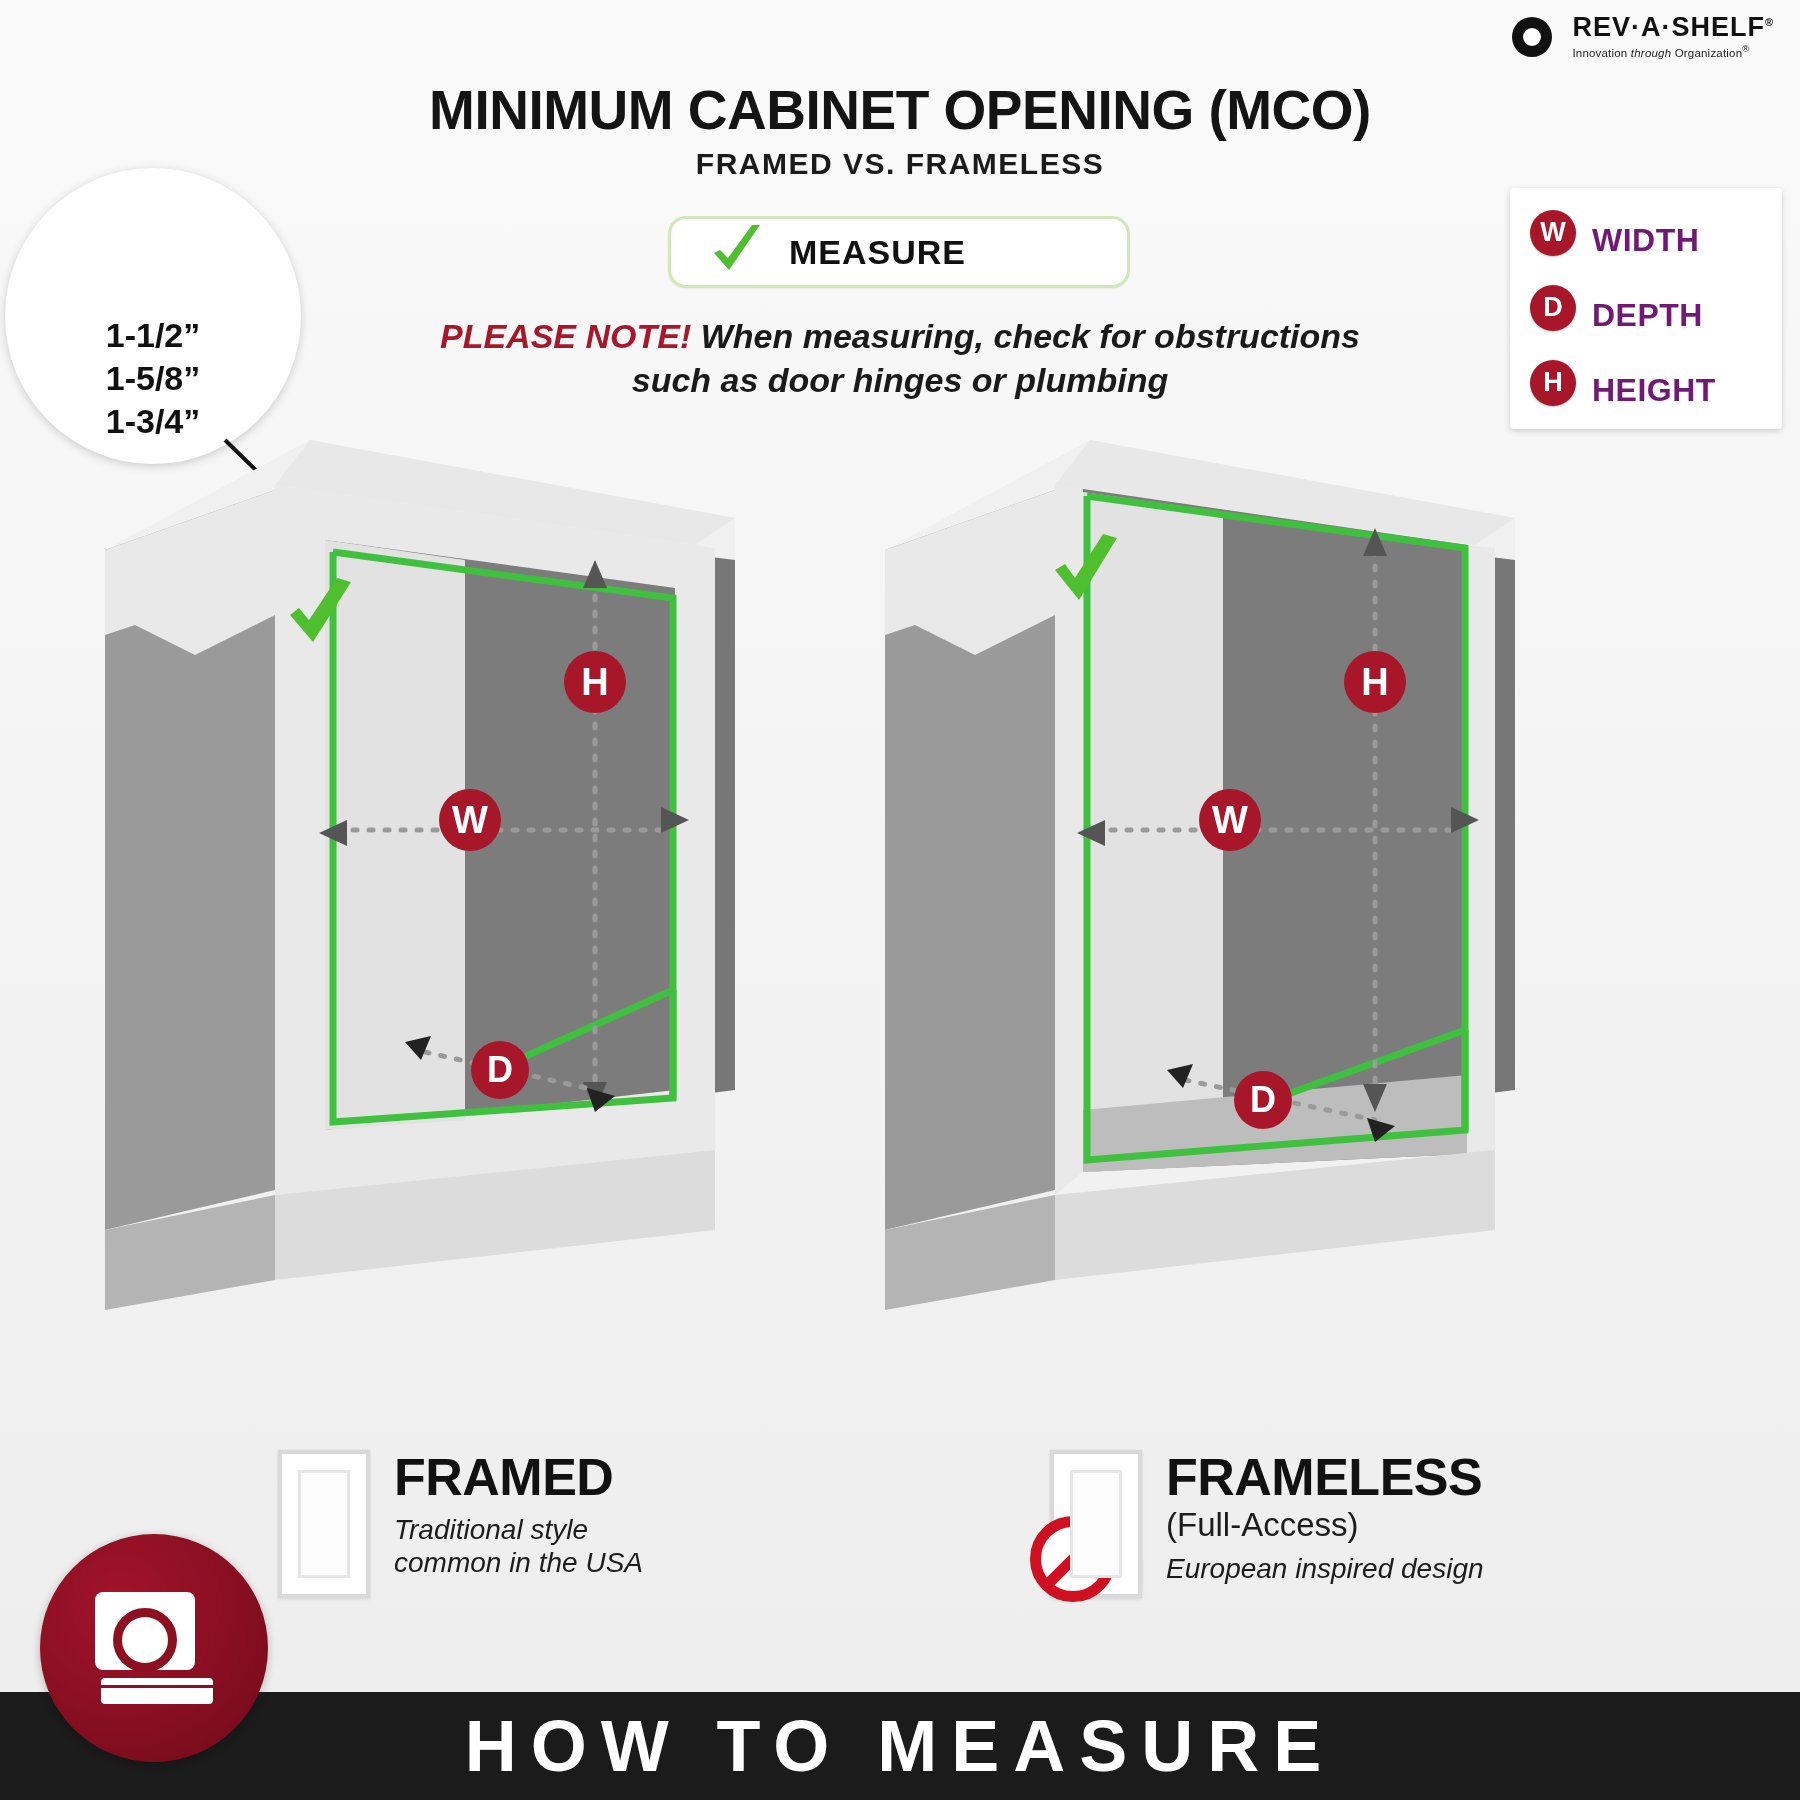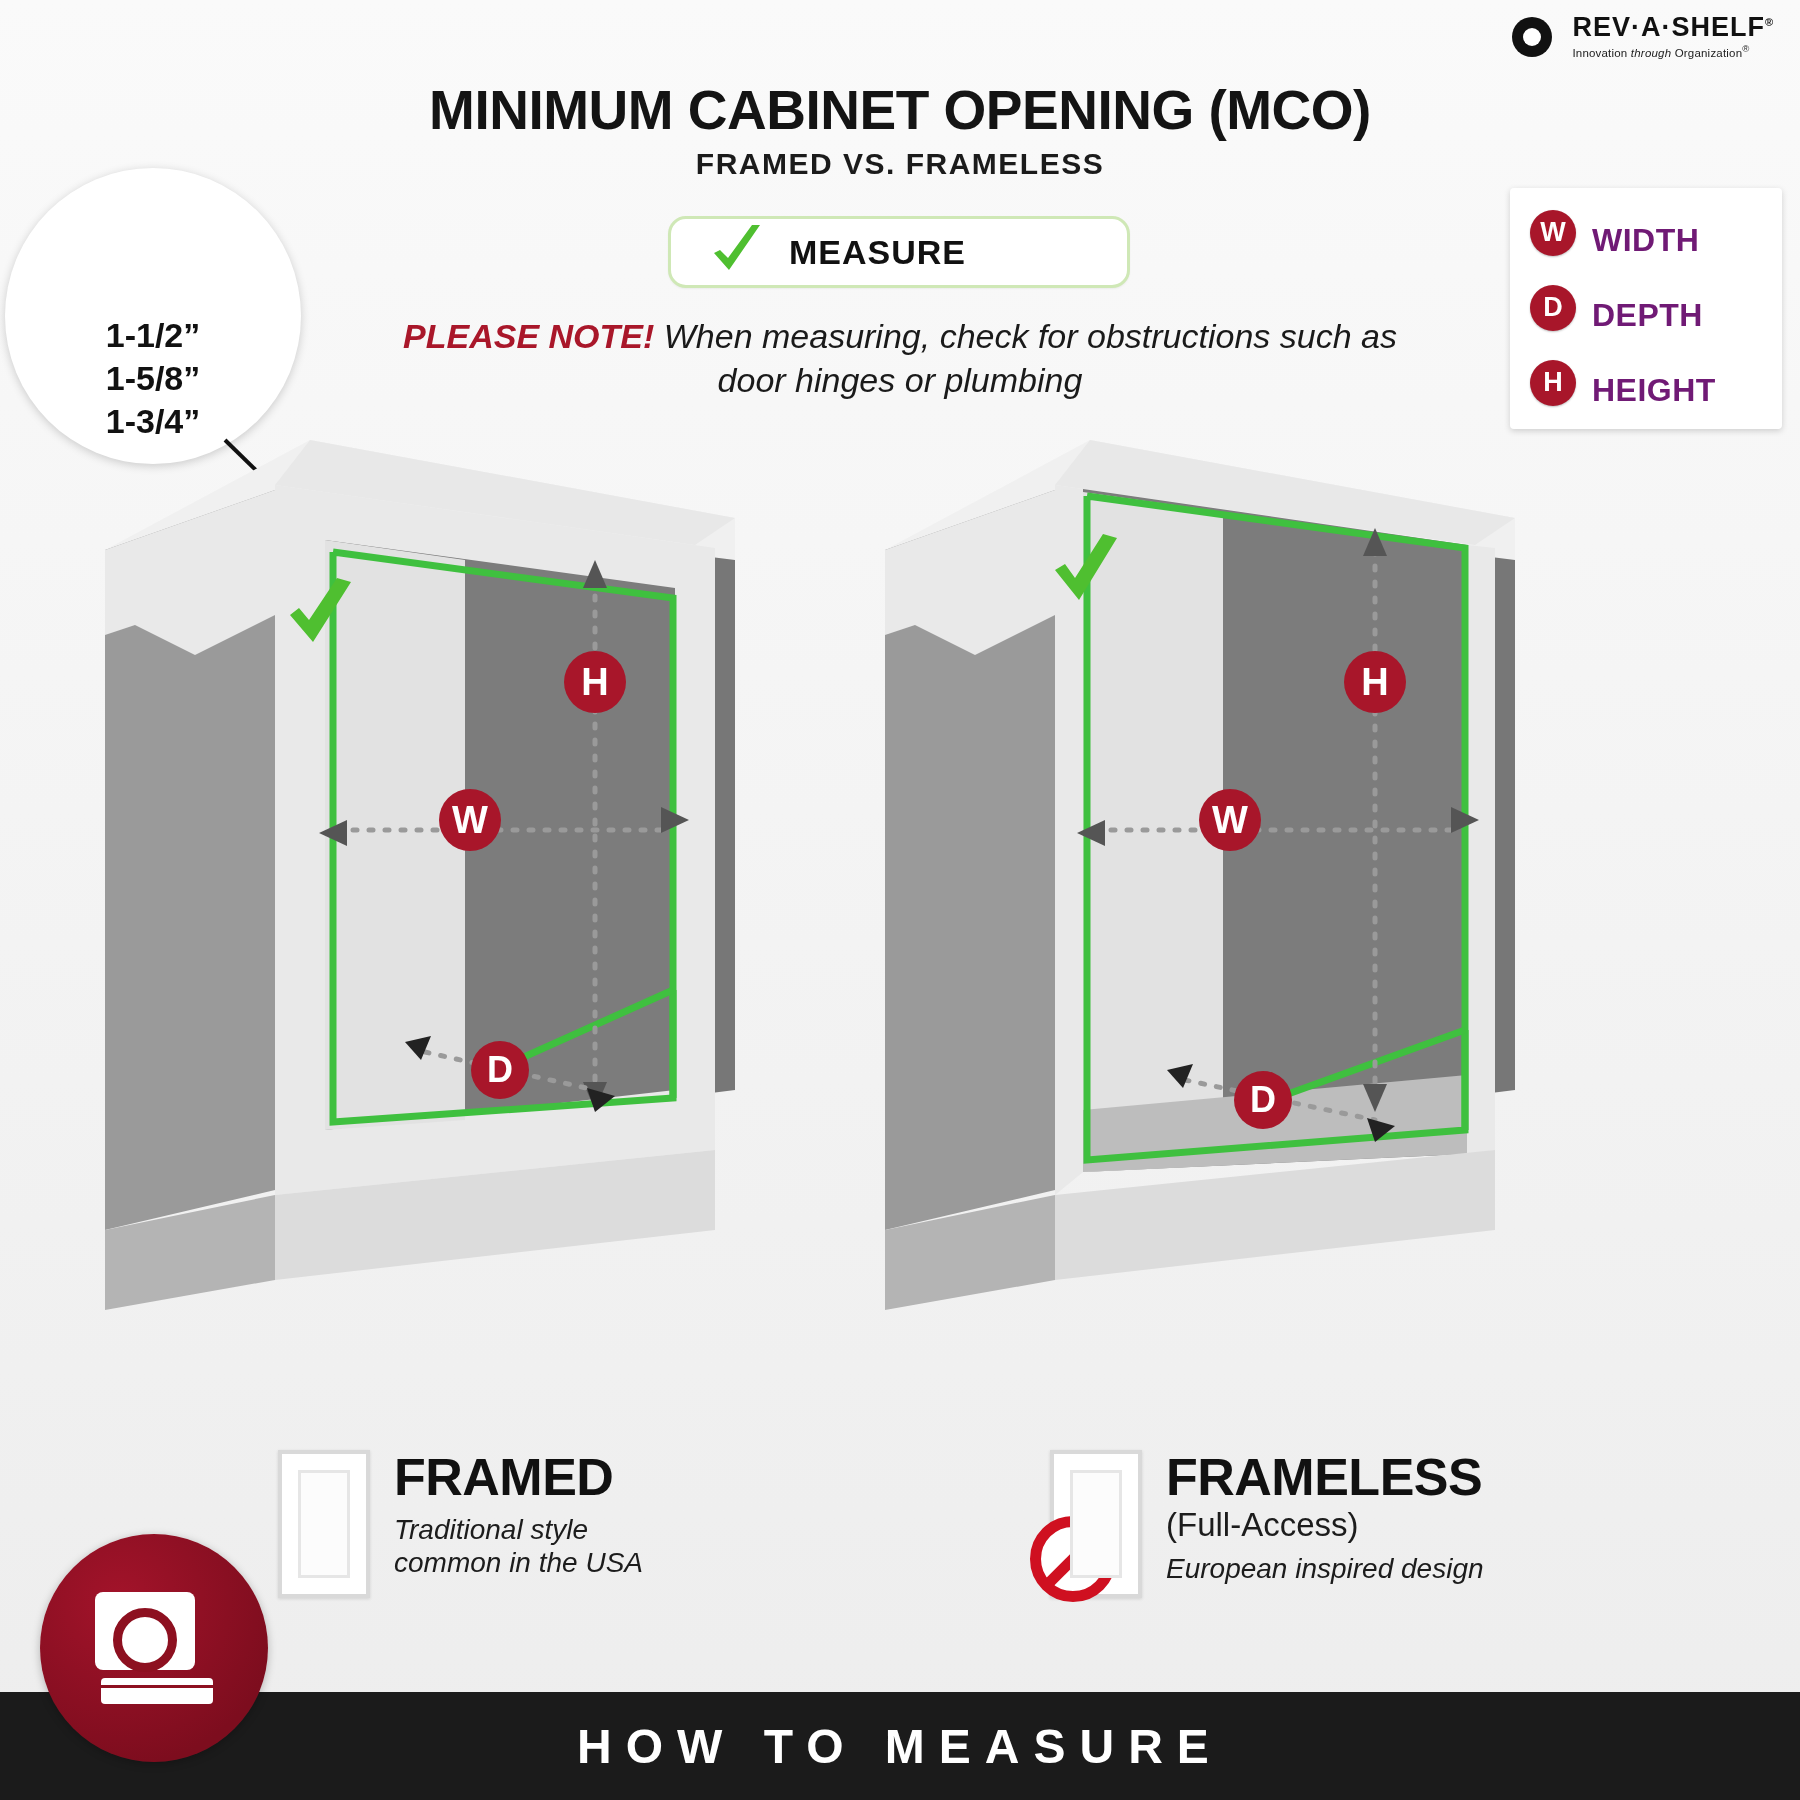--- a/index.html
+++ b/index.html
@@ -67,21 +67,21 @@
   .measure-label {
     font-size: 34px; font-weight: bold; letter-spacing: 1px; color: #111;
   }
 
   
   .note {
     position: absolute; top: 315px; left: 400px; width: 1000px;
     text-align: center; font-size: 34px; line-height: 1.28; color: #1a1a1a;
   }
   .note b { color: #a9172a; font-style: italic; font-weight: bold; }
-  .note span.body { font-style: italic; }
+  .note span.body { font-style: italic; font-weight: bold; }
 
   
   .legend {
     position: absolute; top: 188px; right: 18px;
     width: 272px; background: #fff; border-radius: 4px;
     box-shadow: 0 2px 6px rgba(0,0,0,.17);
     padding: 18px 16px 20px 20px;
     display: flex; flex-direction: column; gap: 22px;
   }
   .legend-row { display: flex; align-items: center; gap: 16px; }
@@ -151,21 +151,21 @@
   }
   .cap-paren { font-size: 33px; color: #1c1c1c; line-height: 1.2; }
 
   
   .bottom-bar {
     position: absolute; left: 0; bottom: 0; width: 1800px; height: 108px;
     background: #1b1b1b; color: #fff;
     display: flex; align-items: center; justify-content: center;
   }
   .bottom-bar span {
-    font-size: 48px; font-weight: bold; letter-spacing: 14px;
+    font-size: 72px; font-weight: bold; letter-spacing: 14px;
   }
   .tape-circle {
     position: absolute; left: 40px; bottom: 38px;
     width: 228px; height: 228px; border-radius: 50%;
     background: radial-gradient(circle at 35% 30%, #a3132a, #7d0d1e 75%);
     box-shadow: 0 2px 8px rgba(0,0,0,.25);
     display: flex; align-items: center; justify-content: center;
   }
   .tape-icon { width: 118px; height: 112px; position: relative; }
   .tape-body {

